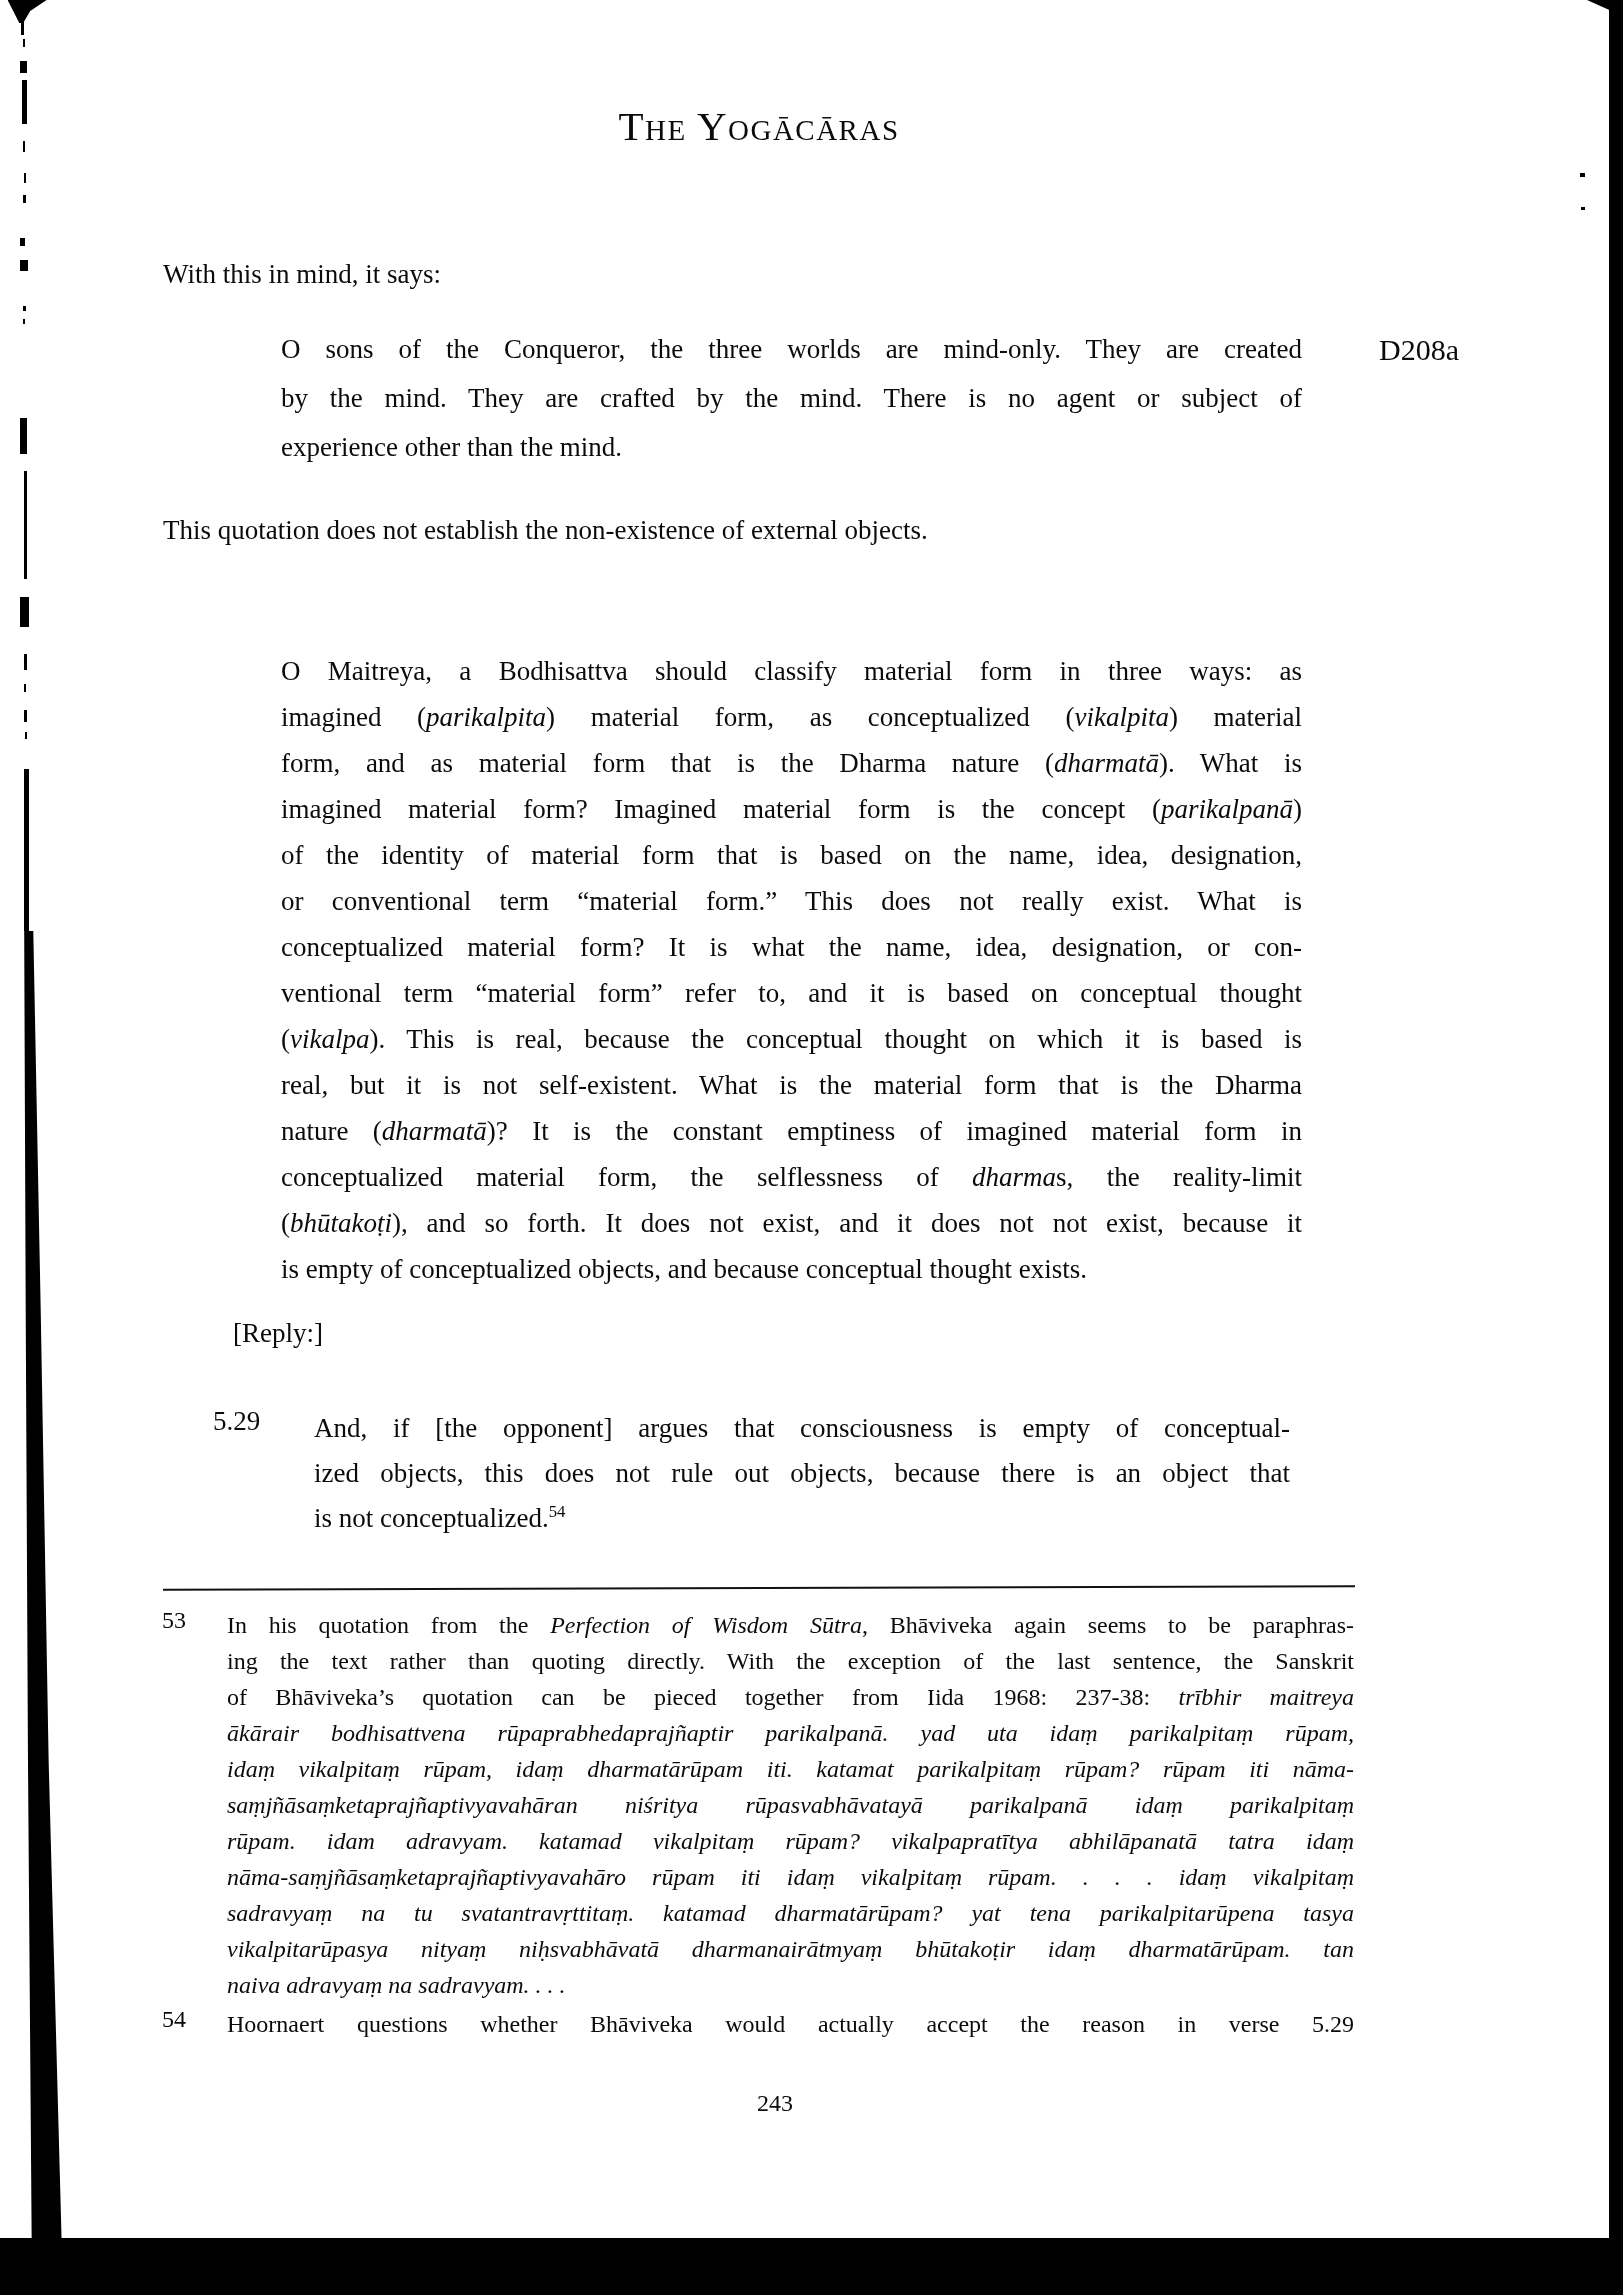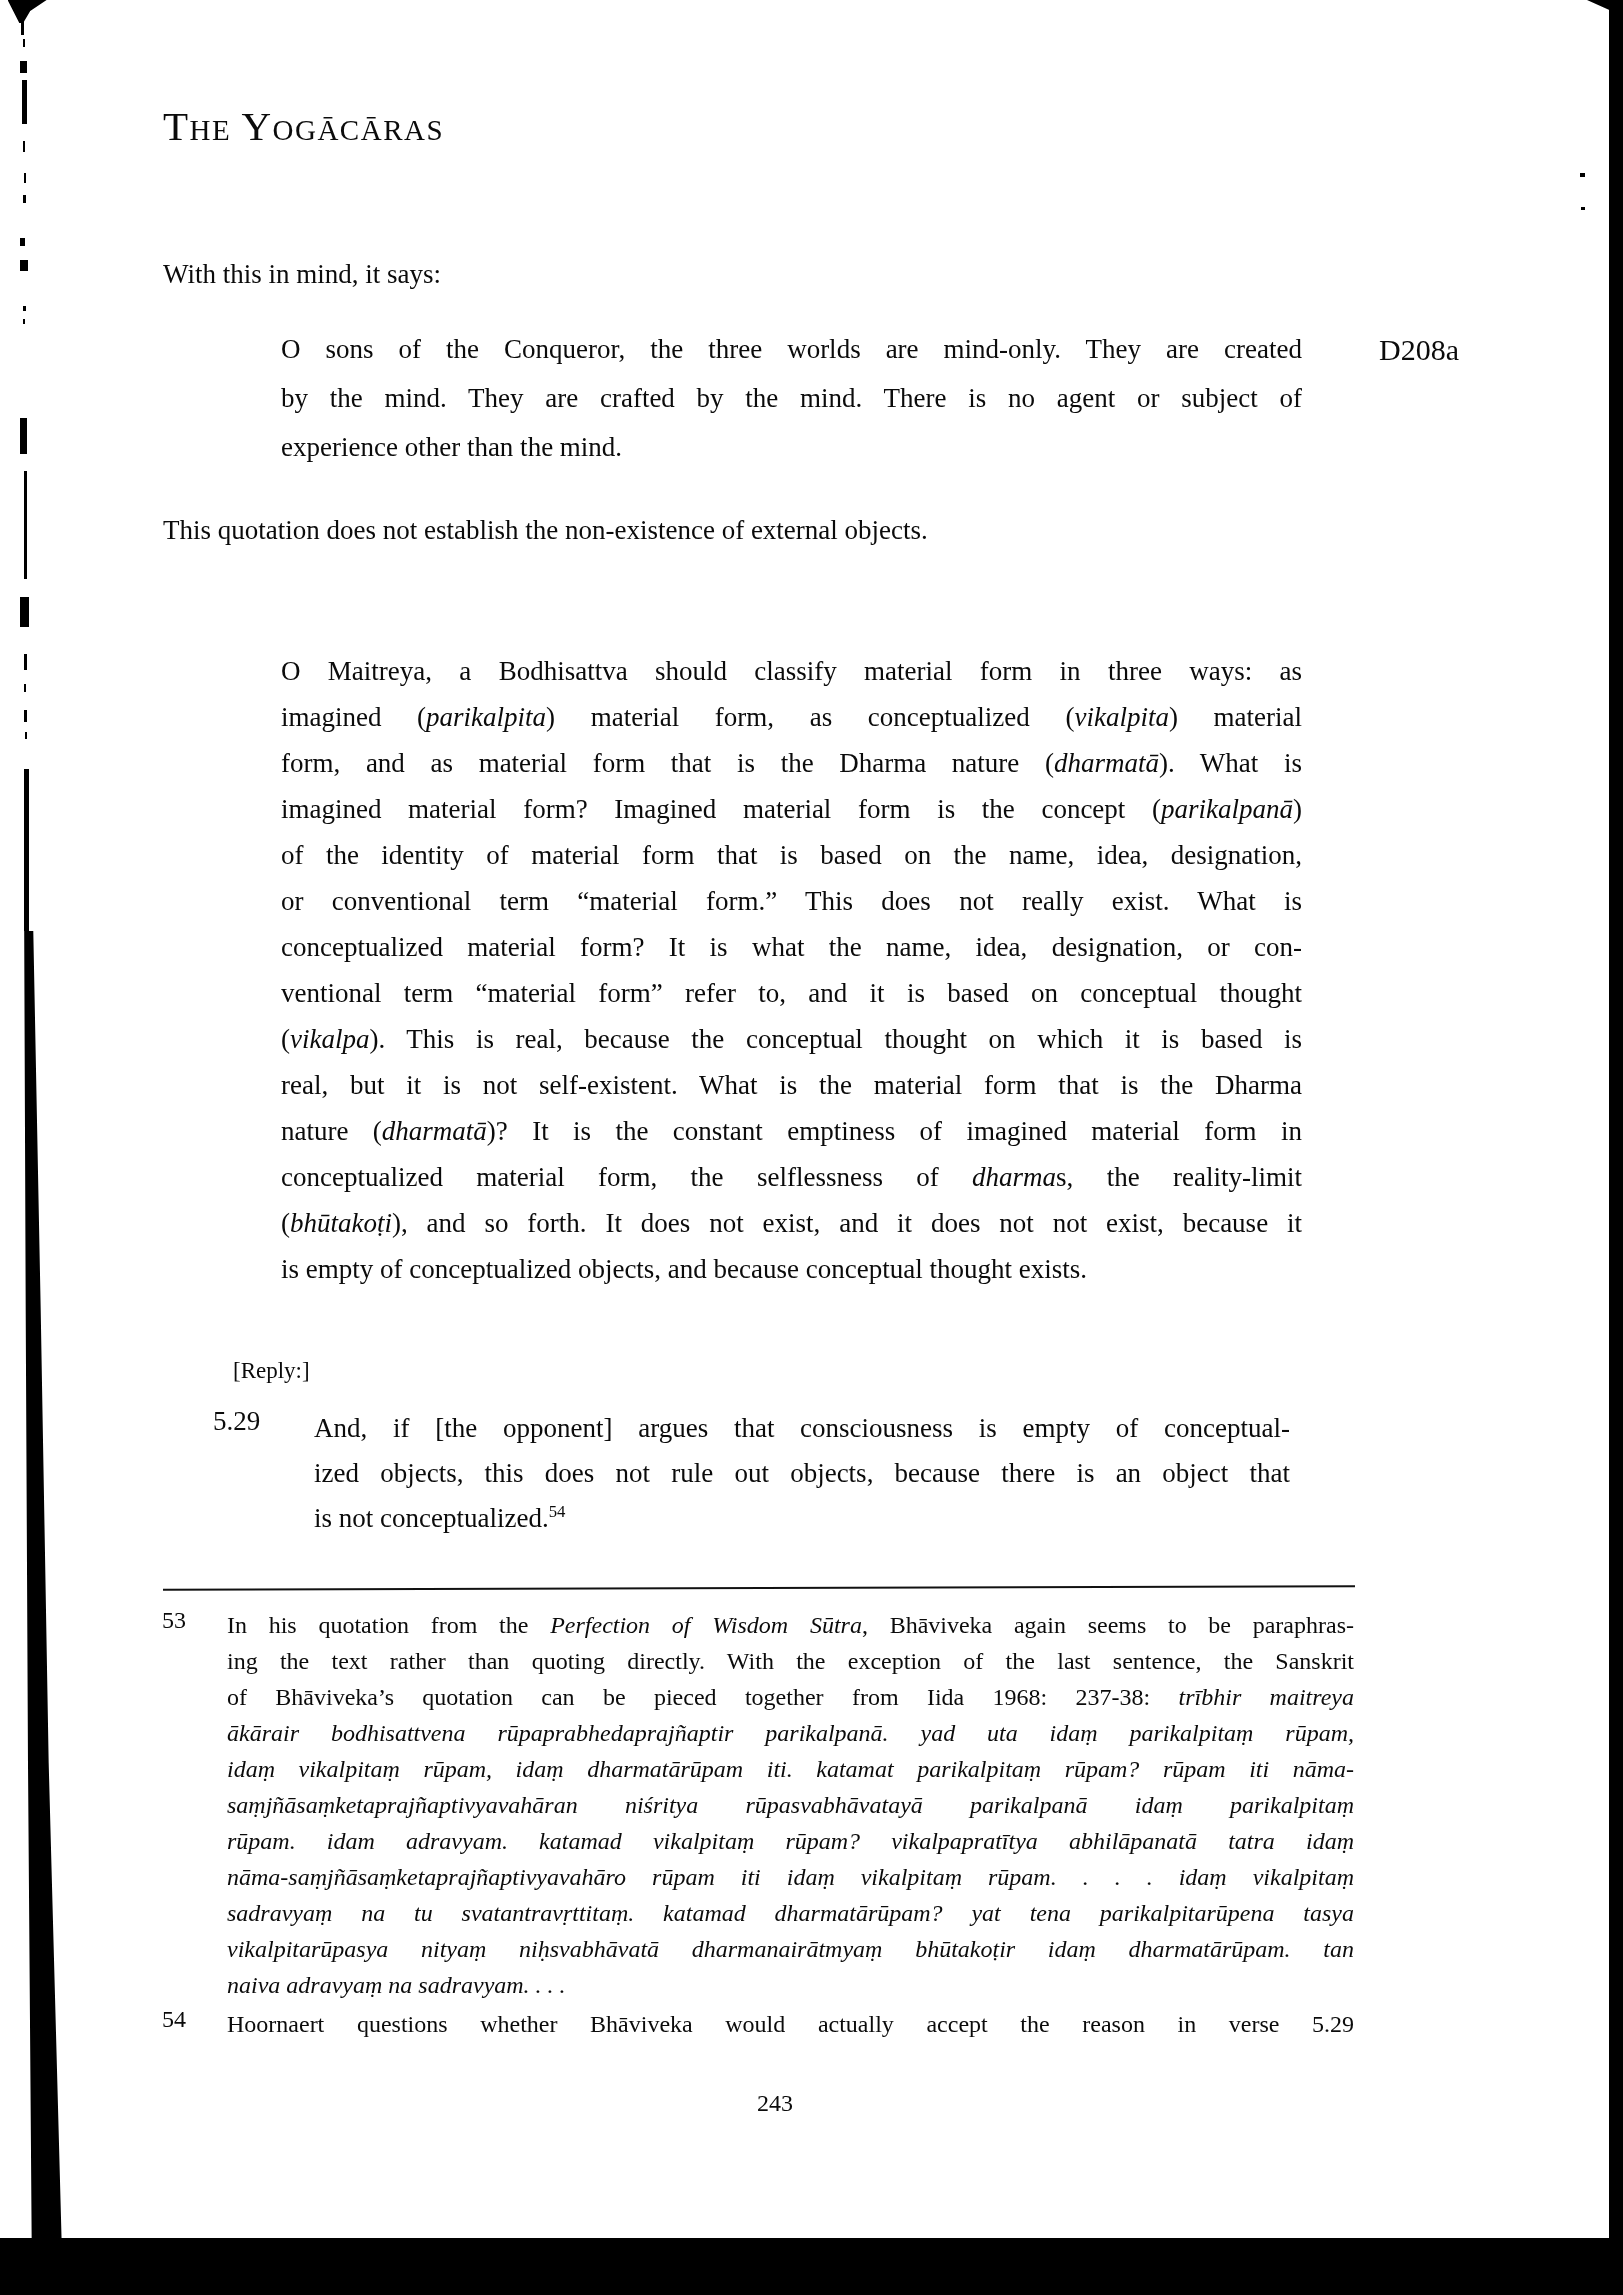--- a/index.html
+++ b/index.html
@@ -8,35 +8,35 @@
     width: 1624px;
     height: 2295px;
     background: #ffffff;
     font-family: "Liberation Serif", "DejaVu Serif", serif;
     color: #0b0b0b;
     overflow: hidden;
   }
   .abs { position: absolute; }
   .running-head {
     left: 163px; top: 106px; width: 1192px;
-    text-align: left;
+    text-align: center;
     font-size: 41px;
     font-variant: small-caps;
     letter-spacing: 1.5px;
     line-height: 41px;
   }
   .para { font-size: 27px; line-height: 35px; white-space: nowrap; }
   .margin-note { left: 1379px; top: 333px; font-size: 30px; }
   .para-intro { left: 163px; top: 257px; text-align: right; }
   .para-quotation { left: 163px; top: 513px; }
   .para-objection { left: 222px; top: 560px; }
   .quote-block { font-size: 27px; }
   .quote1 { left: 281px; top: 325px; width: 1021px; line-height: 49px; }
   .quote2 { left: 281px; top: 648px; width: 1021px; line-height: 46px; }
-  .reply { left: 233px; top: 1318px; font-size: 23px; margin-top: 40px; }
+  .reply { left: 233px; top: 1318px; font-size: 27px; }
   .verse-num { left: 213px; top: 1406px; font-size: 27px; }
   .verse { left: 314px; top: 1406px; width: 976px; font-size: 27px; line-height: 45px; }
   .line { display: block; }
   .jline { text-align: justify; text-align-last: justify; }
   .fn-rule { left: 163px; top: 1587px; width: 1192px; height: 2.3px; background: #111; transform: rotate(-0.18deg); }
   .fn-num { font-size: 24px; }
   .fn { font-size: 24px; line-height: 36px; }
   .fn53-num { left: 162px; top: 1607px; }
   .fn53 { left: 227px; top: 1607px; width: 1127px; }
   .fn54-num { left: 162px; top: 2006px; }

